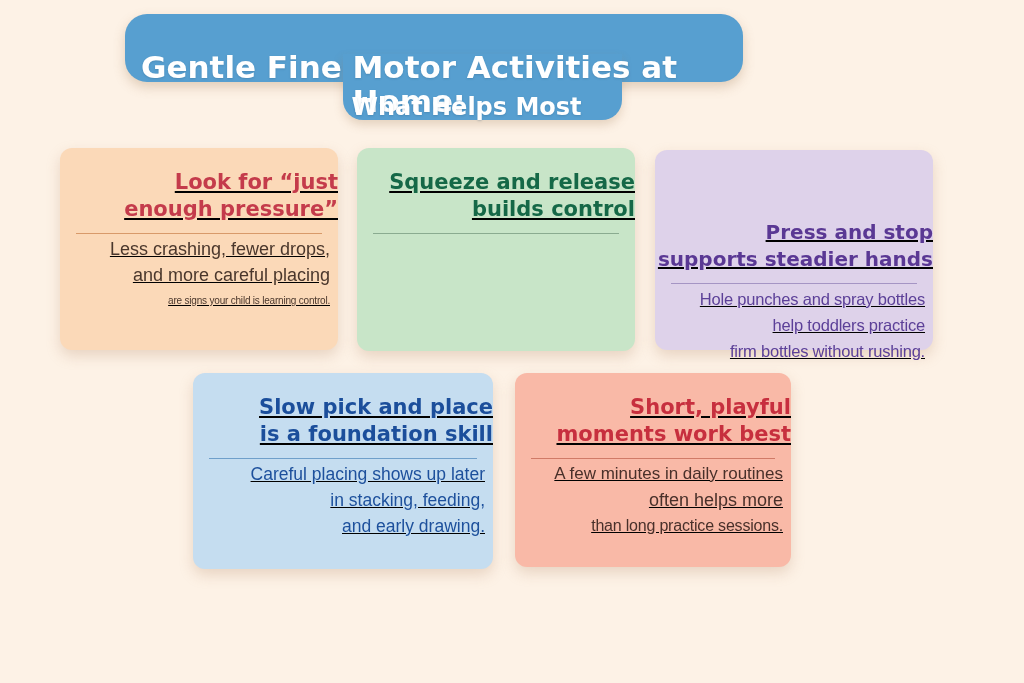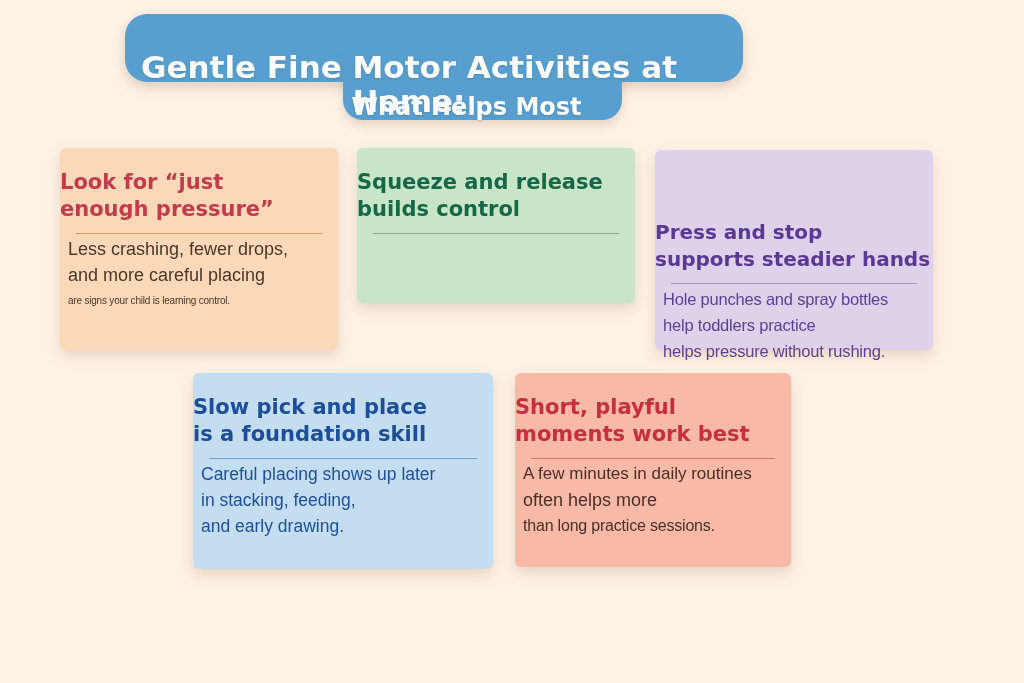--- a/index.html
+++ b/index.html
@@ -58,27 +58,28 @@
     line-height: 30px;
     color: var(--title-text, #ffffff);
     text-shadow: 0 1px 2px rgba(40,80,110,0.25);
     z-index: 2;
   }
 
   
   .card {
     position: absolute;
     background: var(--bg, #eee);
-    border-radius: 6px;
+    border-radius: 12px;
     box-shadow: 0 6px 14px rgba(190,150,120,0.32);
     box-sizing: border-box;
-    text-align: left;
+    text-align: right;
+    text-decoration: underline;
   }
   #card-1 { left: 60px;  top: 148px; width: 278px; height: 202px; }
-  #card-2 { left: 357px; top: 148px; width: 278px; height: 155px; }
+  #card-2 { left: 357px; top: 148px; width: 278px; height: 203px; }
   #card-3 { left: 655px; top: 150px; width: 278px; height: 200px; }
   #card-4 { left: 193px; top: 373px; width: 300px; height: 196px; }
   #card-5 { left: 515px; top: 373px; width: 276px; height: 194px; }
 
   .card-heading {
     margin: 0;
     padding-top: 21px;
     font-family: "DejaVu Sans", sans-serif;
     font-weight: bold;
     font-size: 21px;
@@ -144,21 +145,21 @@
 
   <section class="card" id="card-3" style="--bg: #ded2ea; --heading: #5a3894; --body: #5c4098; --divider: #a595c4;">
     <h3 class="card-heading">
       <span class="h-line">Press and stop</span>
       <span class="h-line">supports steadier hands</span>
     </h3>
     <hr class="divider">
     <p class="card-body">
       <span class="b-line b1">Hole punches and spray bottles</span>
       <span class="b-line b2">help toddlers practice</span>
-      <span class="b-line b3">helps pressure without rushing.</span>
+      <span class="b-line b3">firm bottles without rushing.</span>
     </p>
   </section>
 
   <section class="card" id="card-4" style="--bg: #c5ddf0; --heading: #1b4e9b; --body: #1d509c; --divider: #6f9fca;">
     <h3 class="card-heading">
       <span class="h-line">Slow pick and place</span>
       <span class="h-line">is a foundation skill</span>
     </h3>
     <hr class="divider">
     <p class="card-body">

